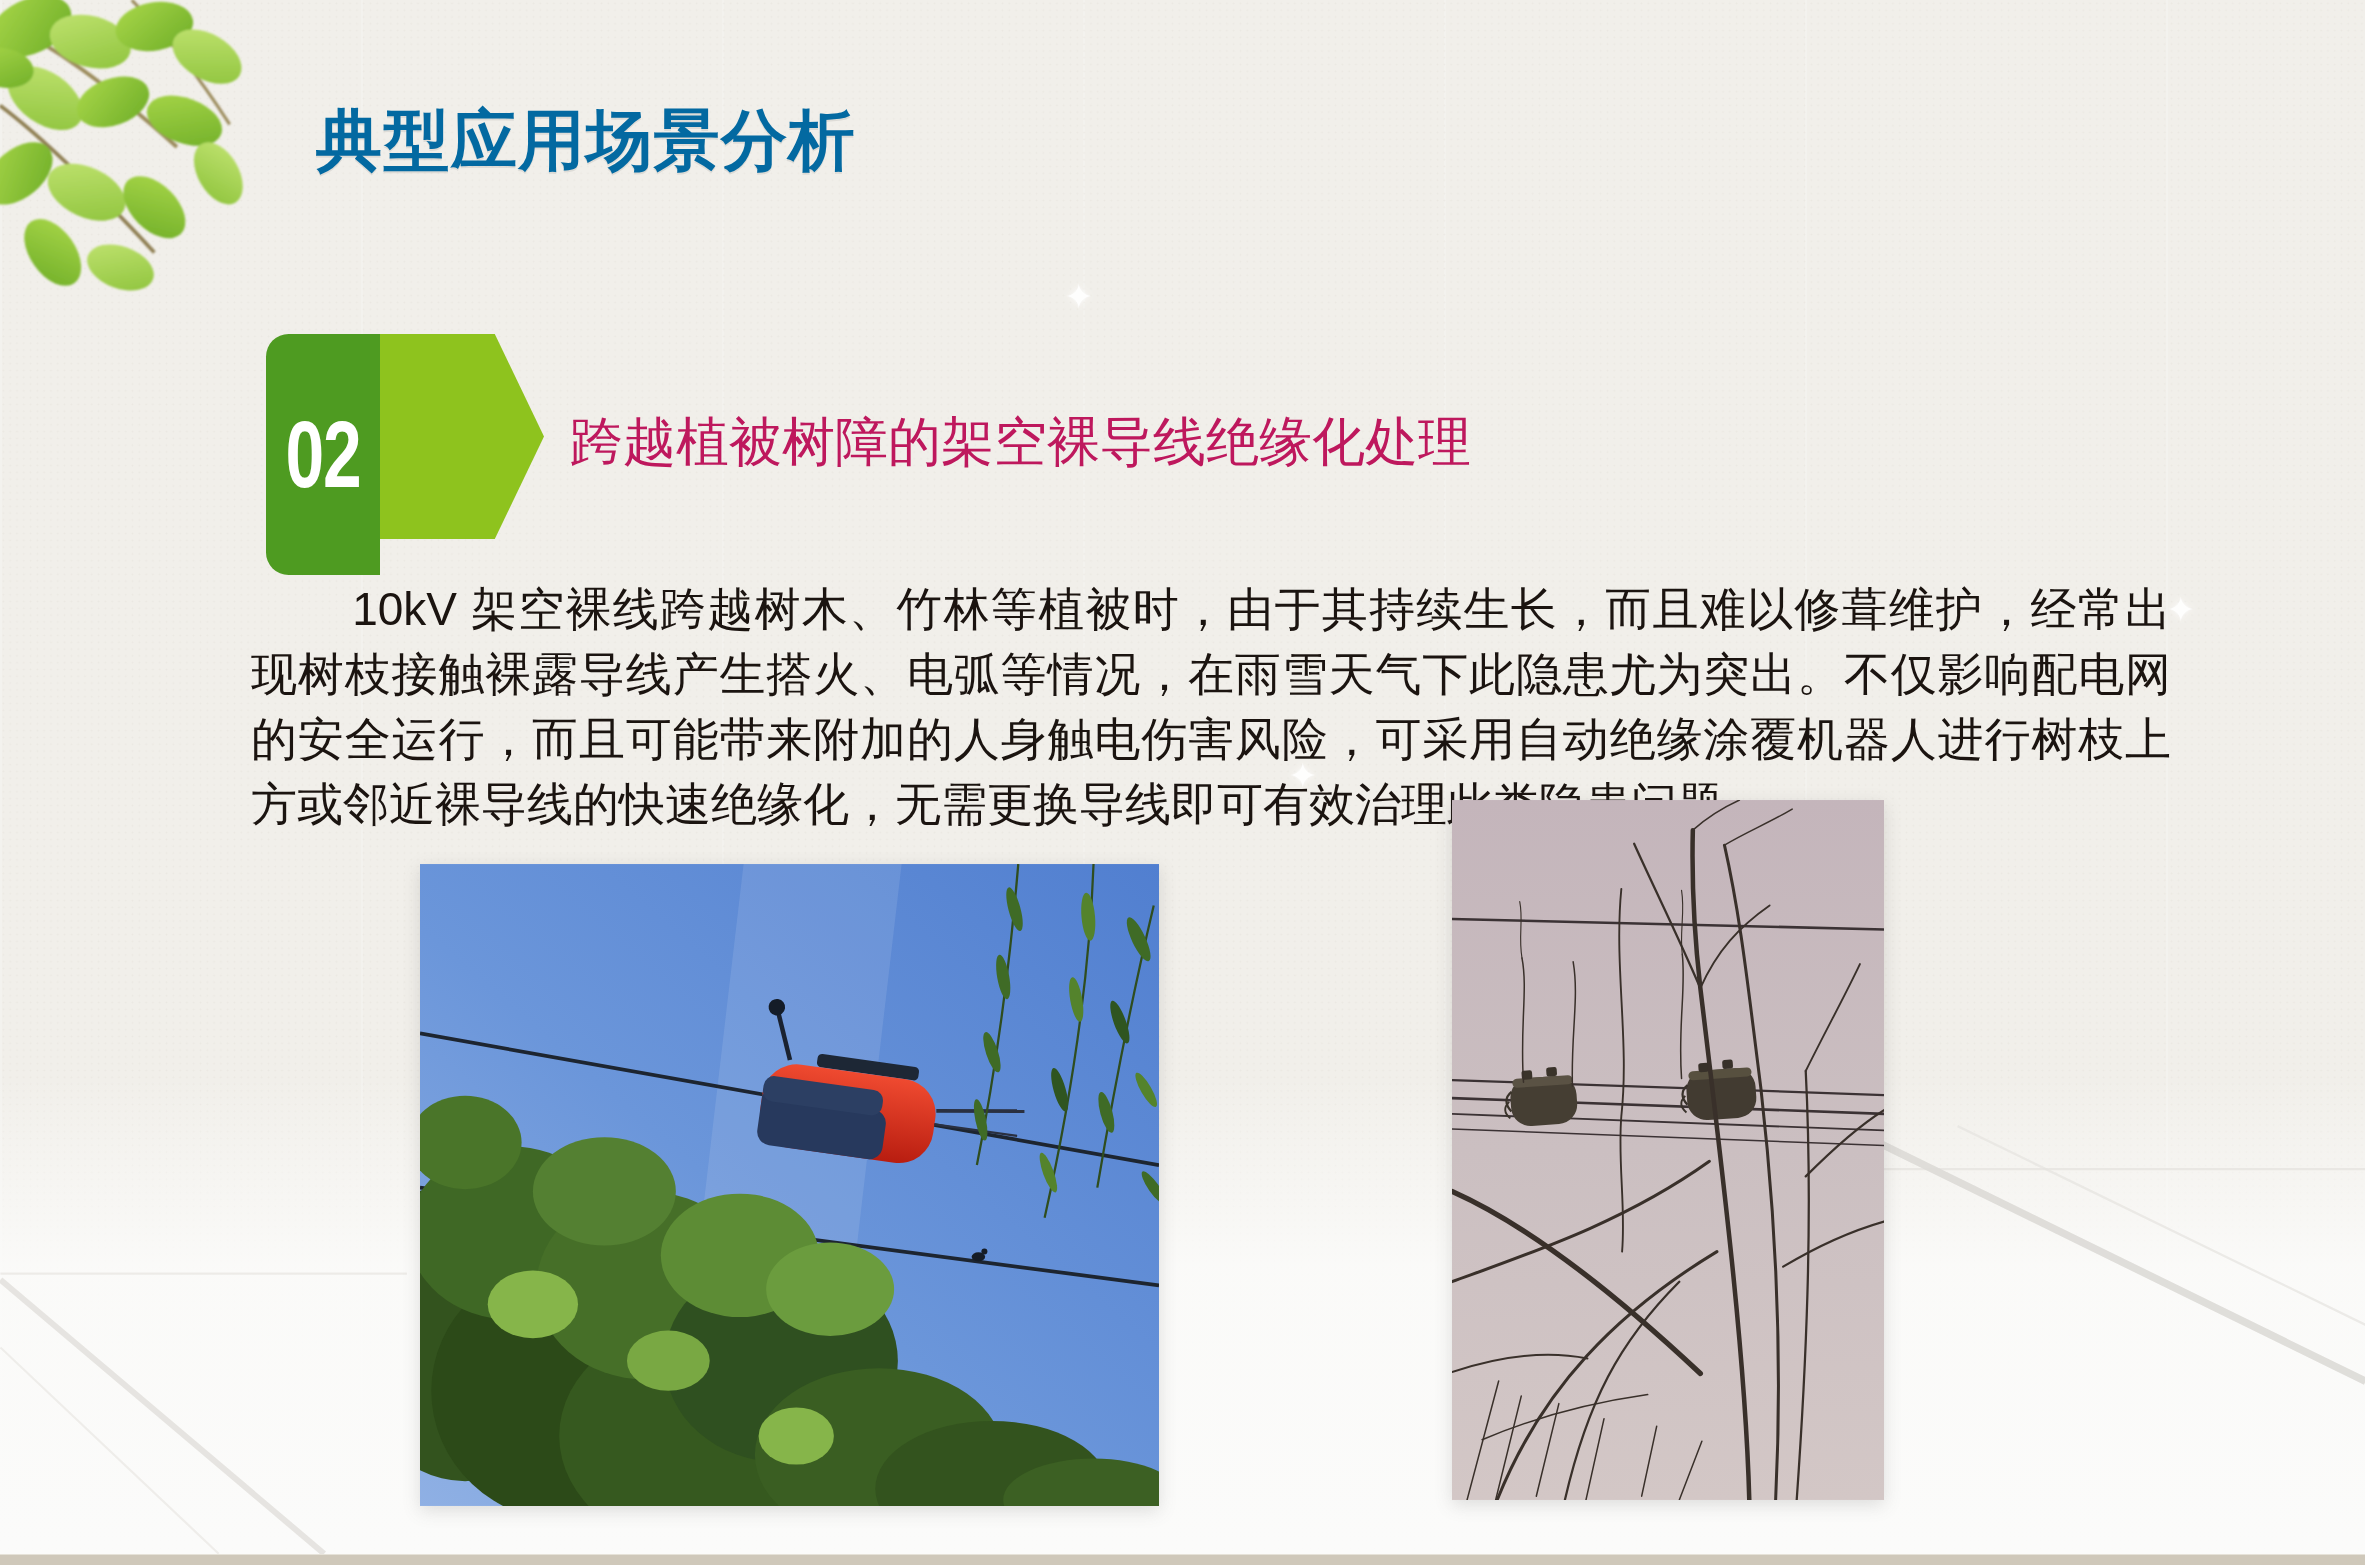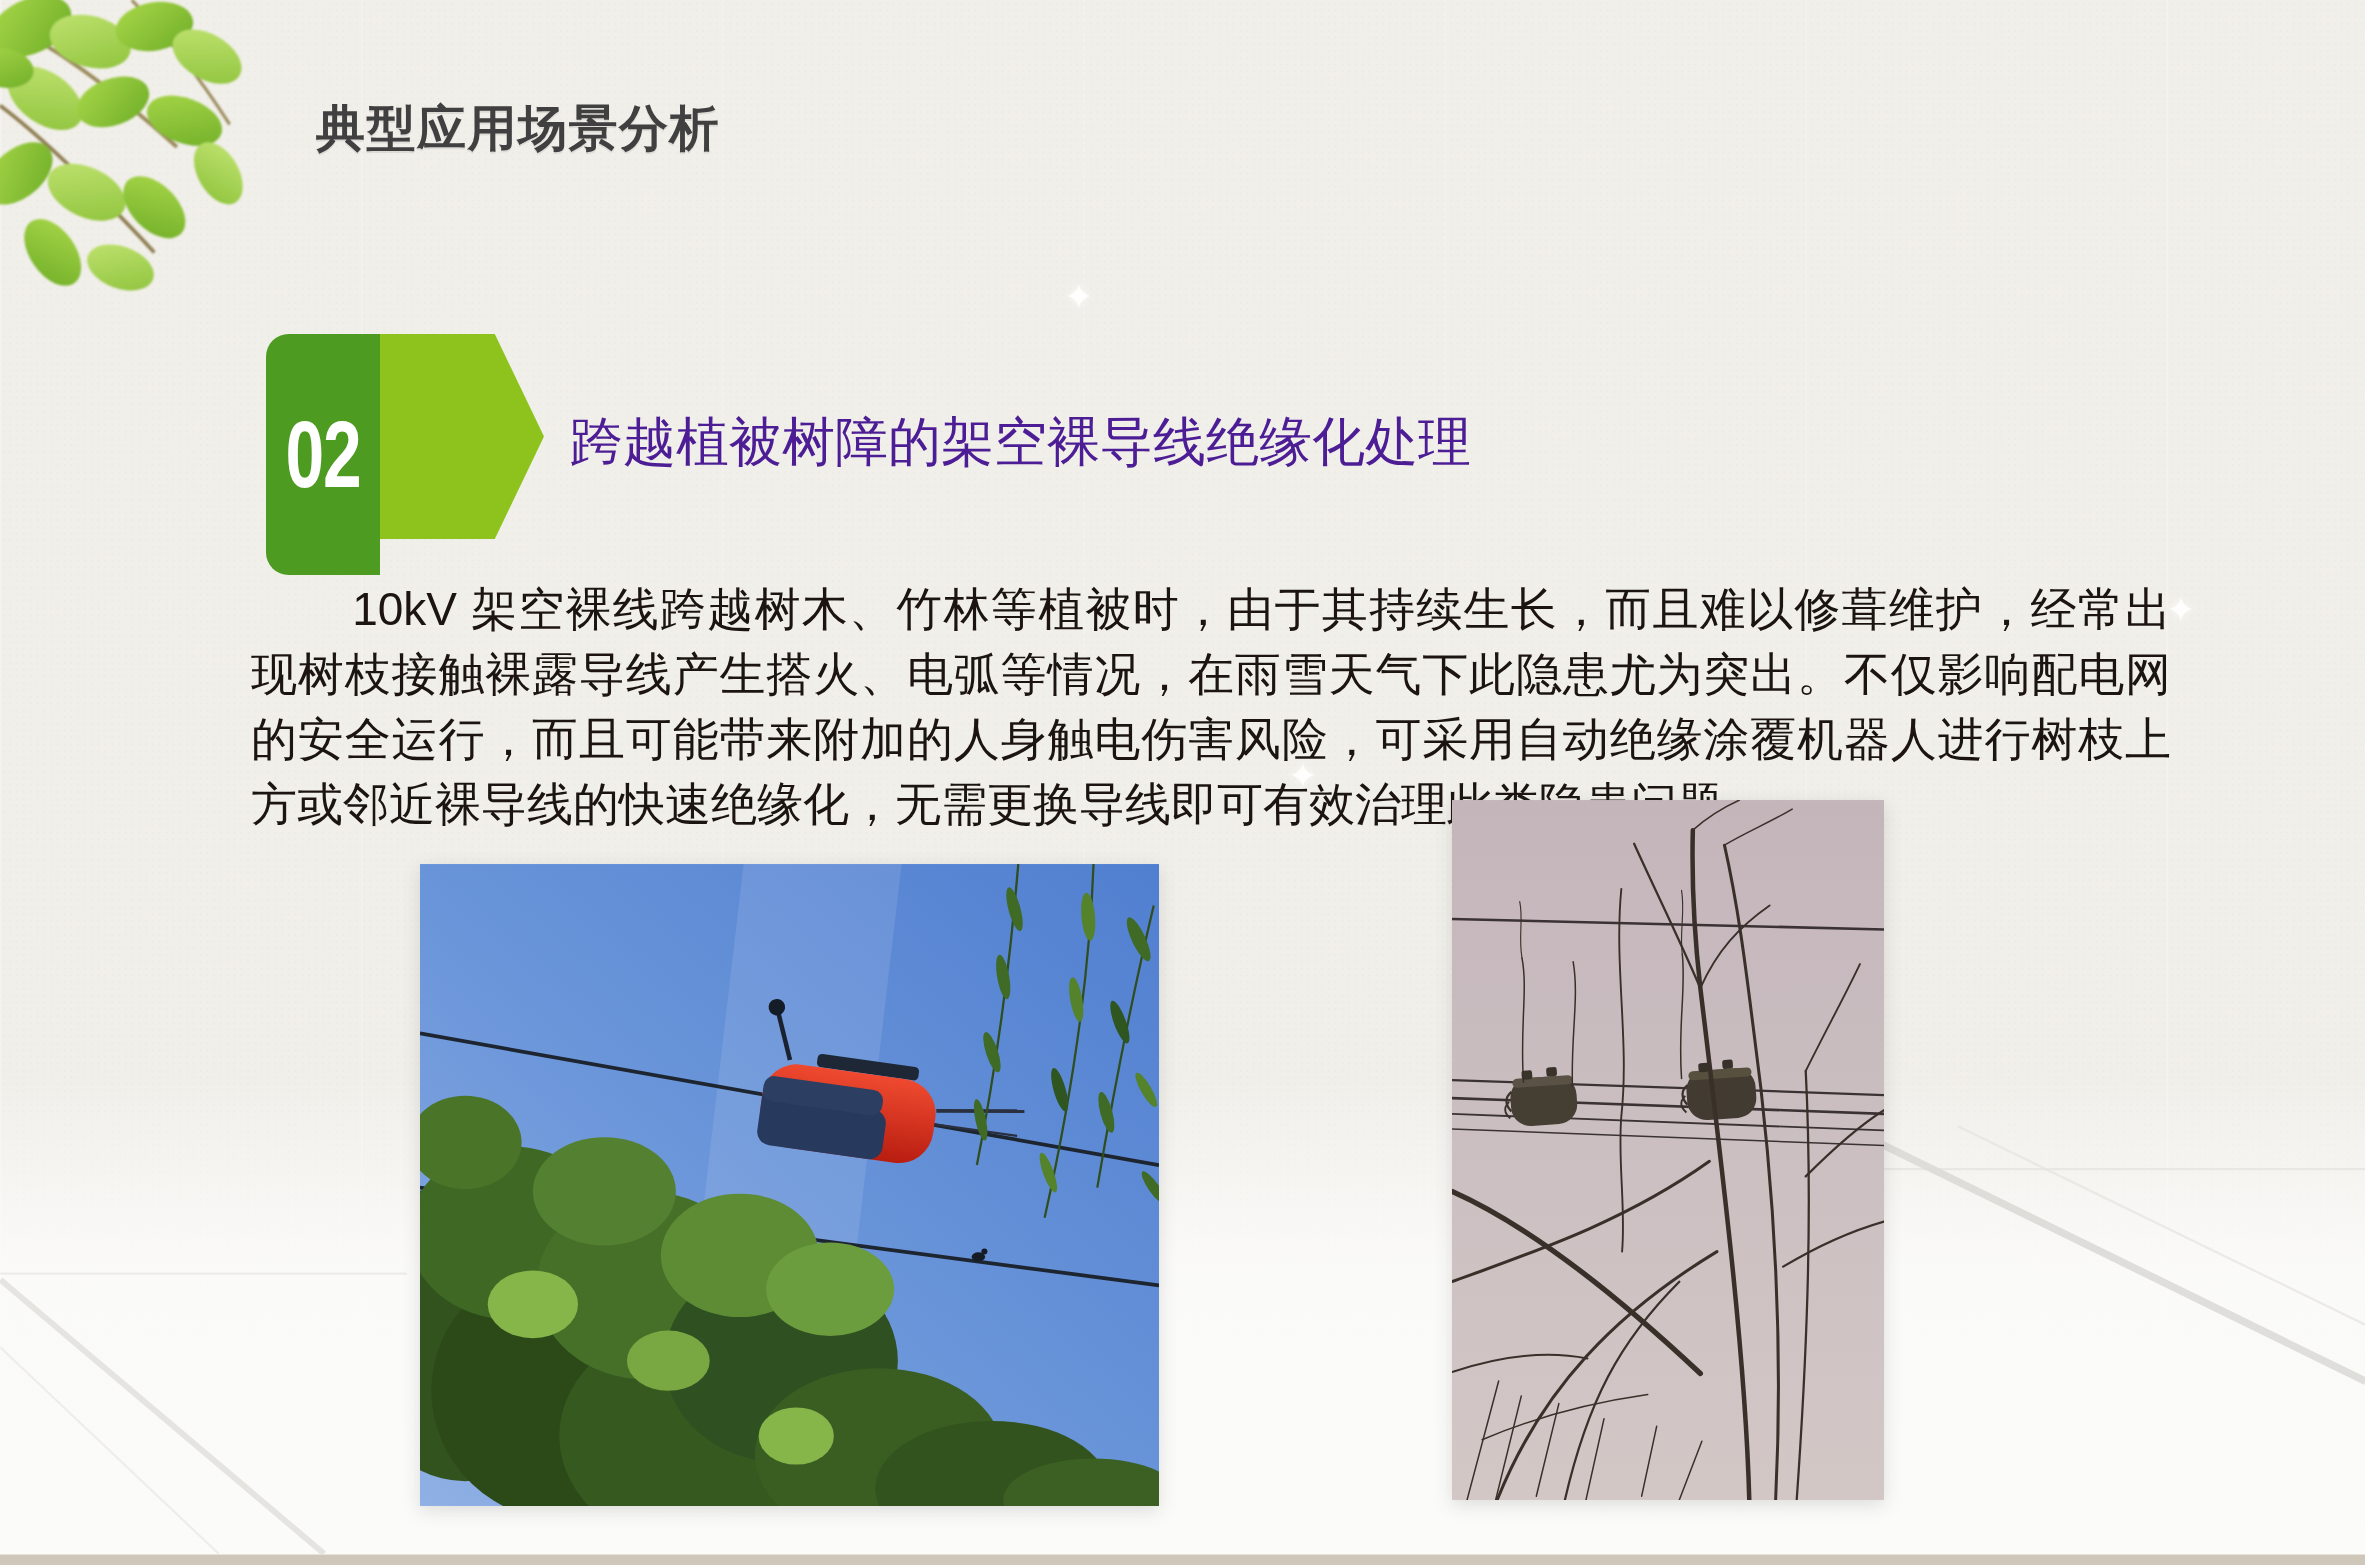--- a/index.html
+++ b/index.html
@@ -27,22 +27,22 @@
   .floor-lines{position:absolute;left:0;top:0;}
   .bottom-strip{
     position:absolute;left:0;top:1554px;width:2366px;height:11.3px;
     background:#cfc8ba;border-top:1.5px solid #e6e2d8;
   }
 
   .corner-leaves{position:absolute;left:0;top:0;width:256px;height:294px;}
 
   .page-title{
     position:absolute;left:316px;top:96px;
-    font-size:49px;font-weight:800;letter-spacing:1.5px;
-    color:#404040;white-space:nowrap;
+    font-size:66px;font-weight:800;letter-spacing:1.5px;
+    color:#0369a1;white-space:nowrap;
     text-shadow:0 1.5px 0 rgba(0,0,0,.08);
   }
 
   
   .badge{position:absolute;left:266px;top:334px;width:279px;height:205px;}
   .badge-dark{
     position:absolute;left:0;top:0;width:114px;height:241px;
     background:#4e9b21;border-radius:22.6px 0 0 22.6px;
     display:flex;align-items:center;justify-content:center;
   }
@@ -51,21 +51,21 @@
     transform:scaleX(.8) scaleY(1.08);letter-spacing:-1.5px;
   }
   .badge-arrow{
     position:absolute;left:114px;top:0;width:164px;height:205px;
     background:#8ec31e;
     clip-path:polygon(0 0, 70% 0, 100% 50%, 70% 100%, 0 100%);
   }
 
   .section-subtitle{
     position:absolute;left:570px;top:407px;
-    font-size:53px;font-weight:500;color:#4c1d95;white-space:nowrap;
+    font-size:53px;font-weight:500;color:#be185d;white-space:nowrap;
   }
 
   .body-paragraph{
     position:absolute;left:251px;top:577px;width:1920px;
     font-size:46px;line-height:65px;color:#1b1410;
     text-align:justify;text-indent:2.2em;font-weight:400;
   }
 
   .photo{position:absolute;box-shadow:0 4.5px 16.6px rgba(90,90,90,.18);}
   .photo svg{display:block;}

